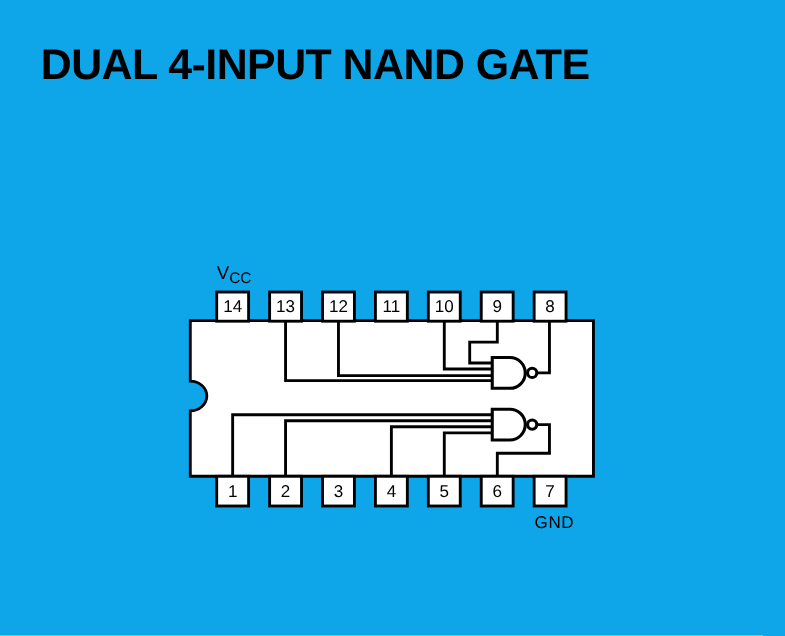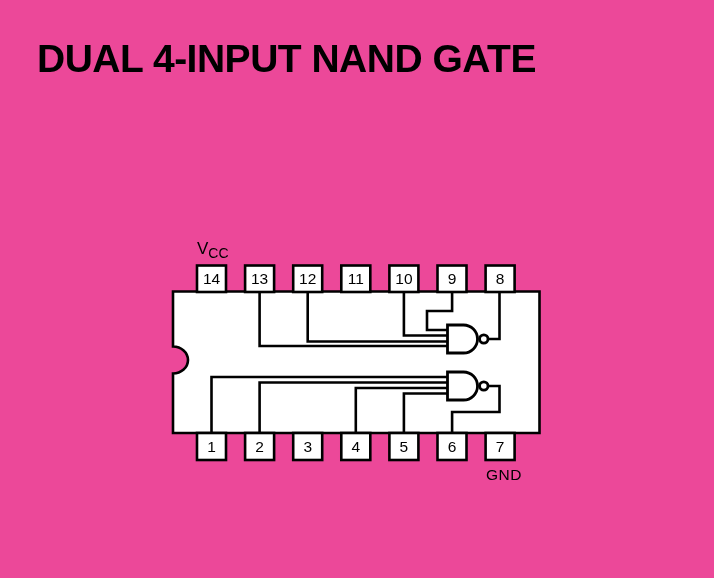--- a/index.html
+++ b/index.html
@@ -4,21 +4,21 @@
 <style>
   html, body {
     margin: 0;
     padding: 0;
     background: #ffffff;
   }
   .screen {
     position: relative;
     width: 714px;
     height: 578px;
-    background: #ec4899;
+    background: #0ea5e9;
     overflow: hidden;
     font-family: "Liberation Sans", sans-serif;
   }
   svg text {
     fill: #000000;
     font-family: "Liberation Sans", sans-serif;
   }
   .title-text {
     font-size: 39px;
     font-weight: bold;

